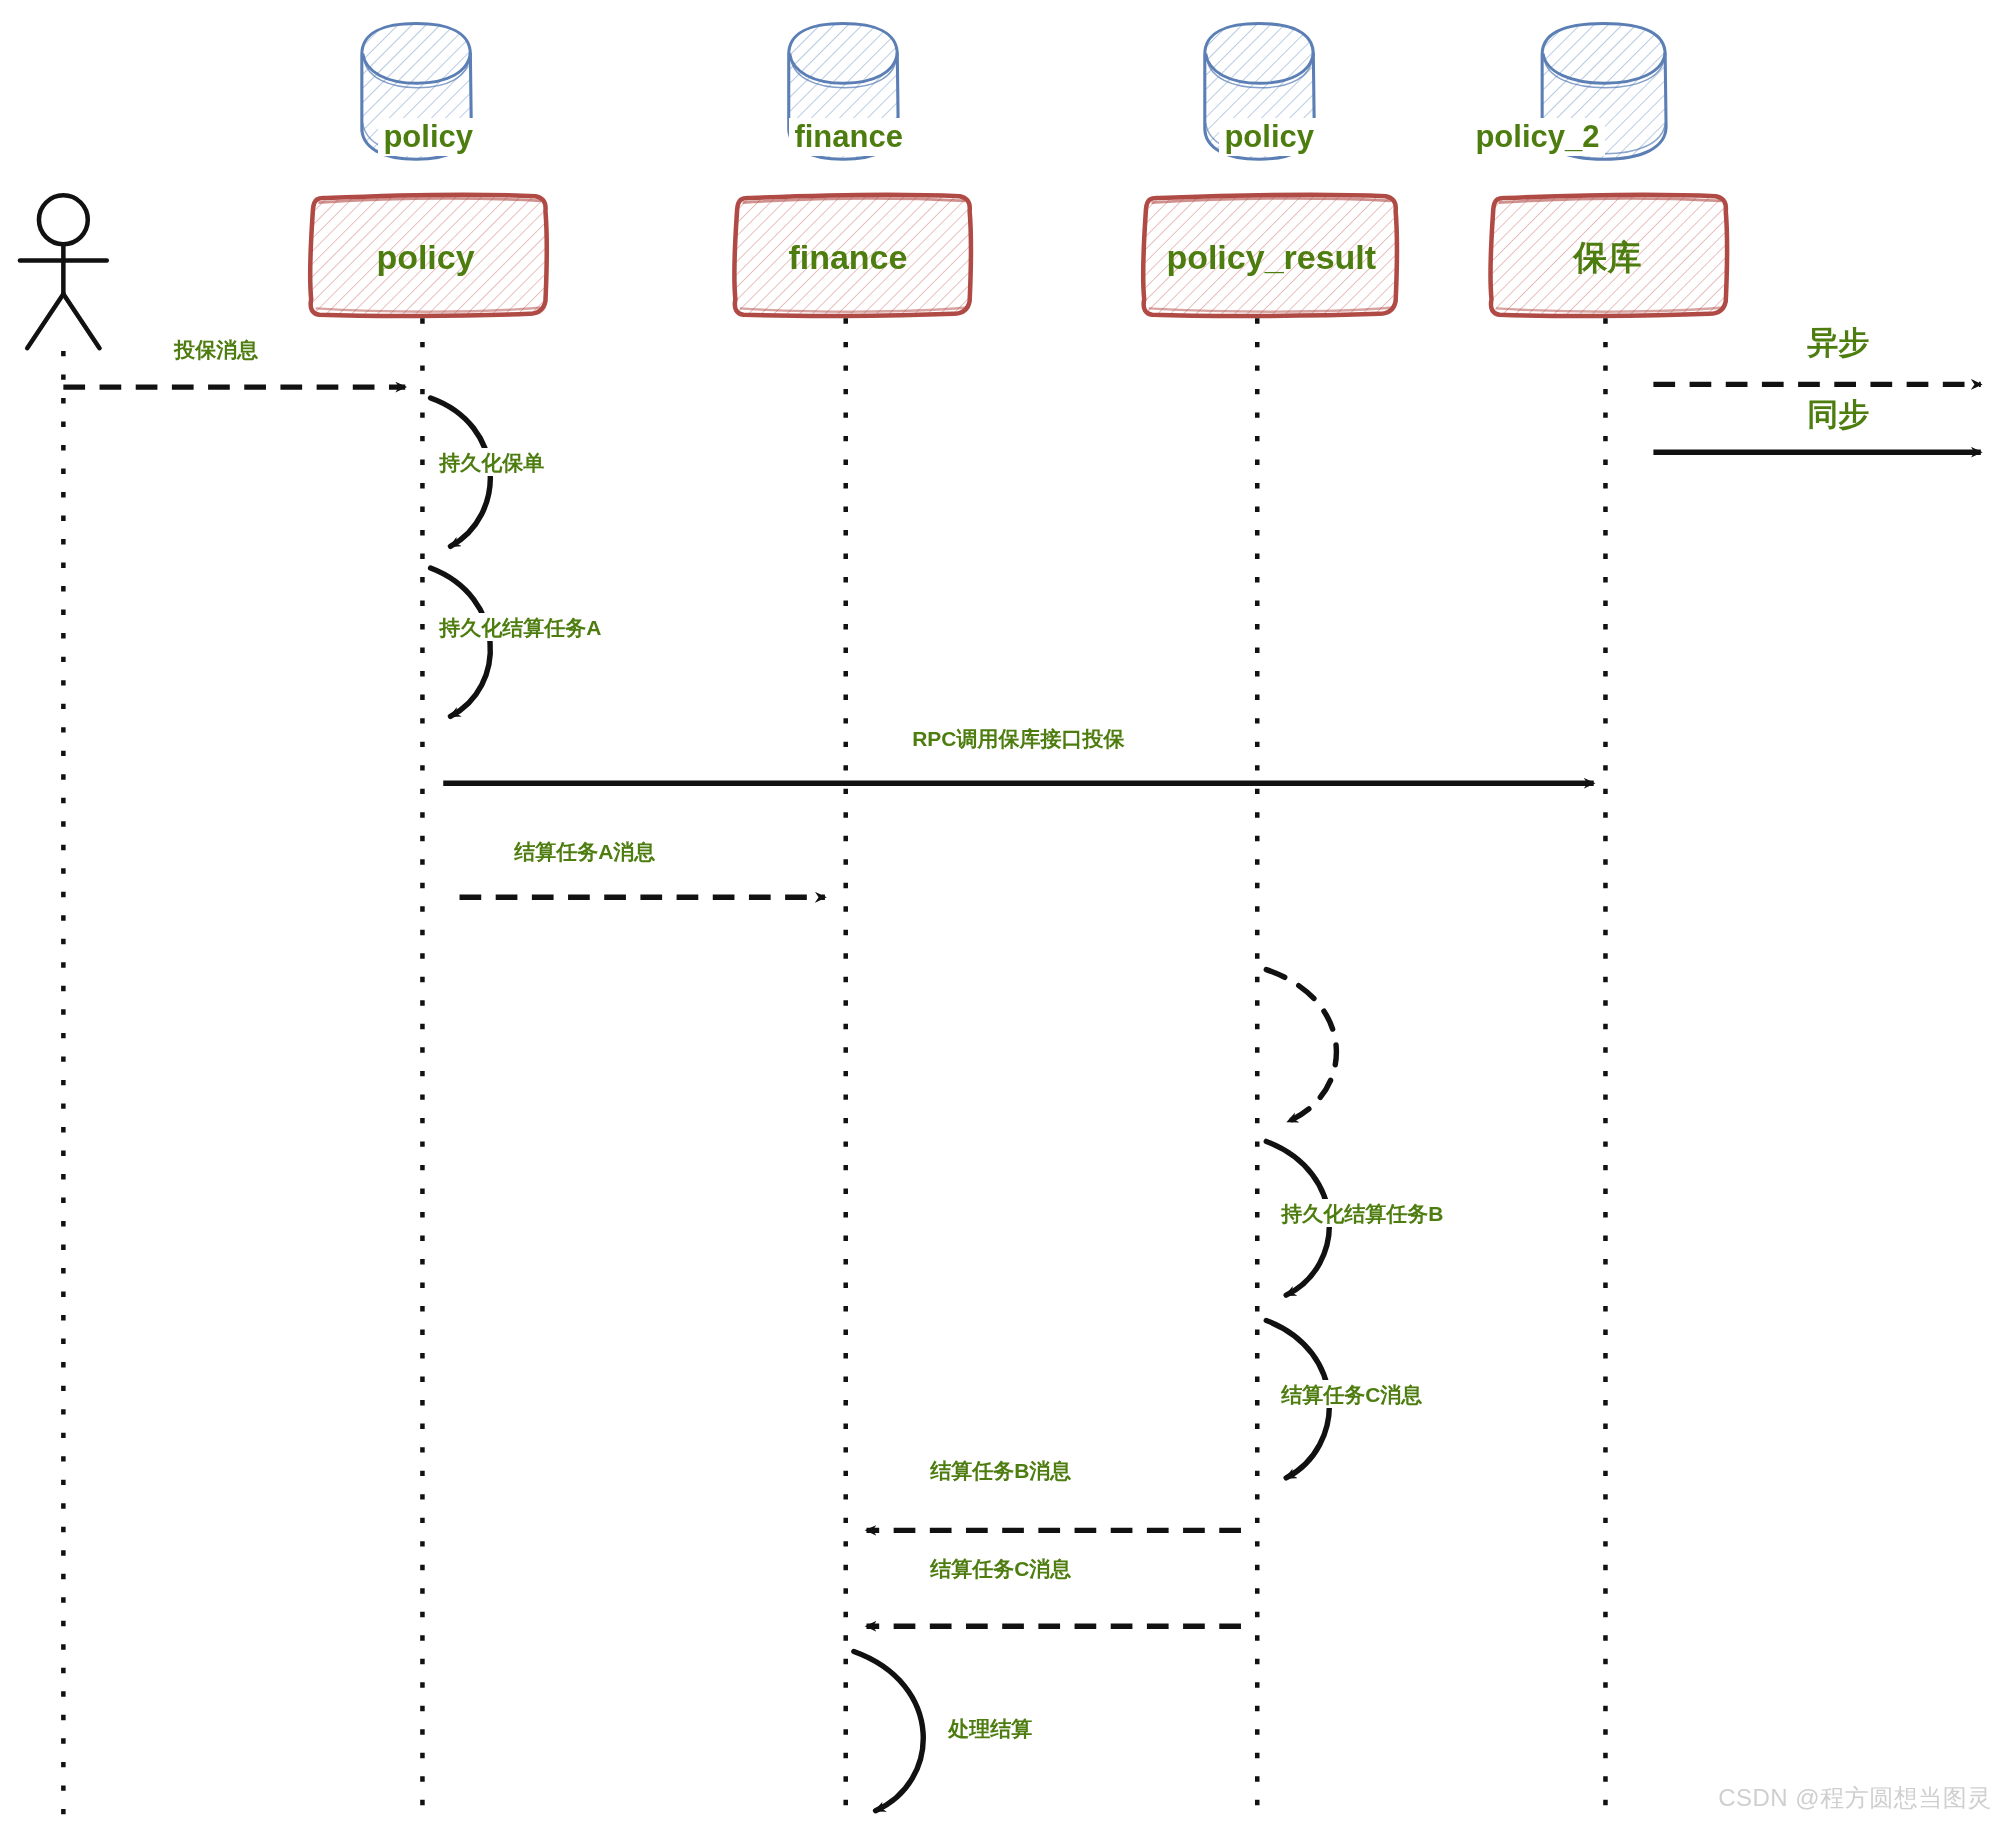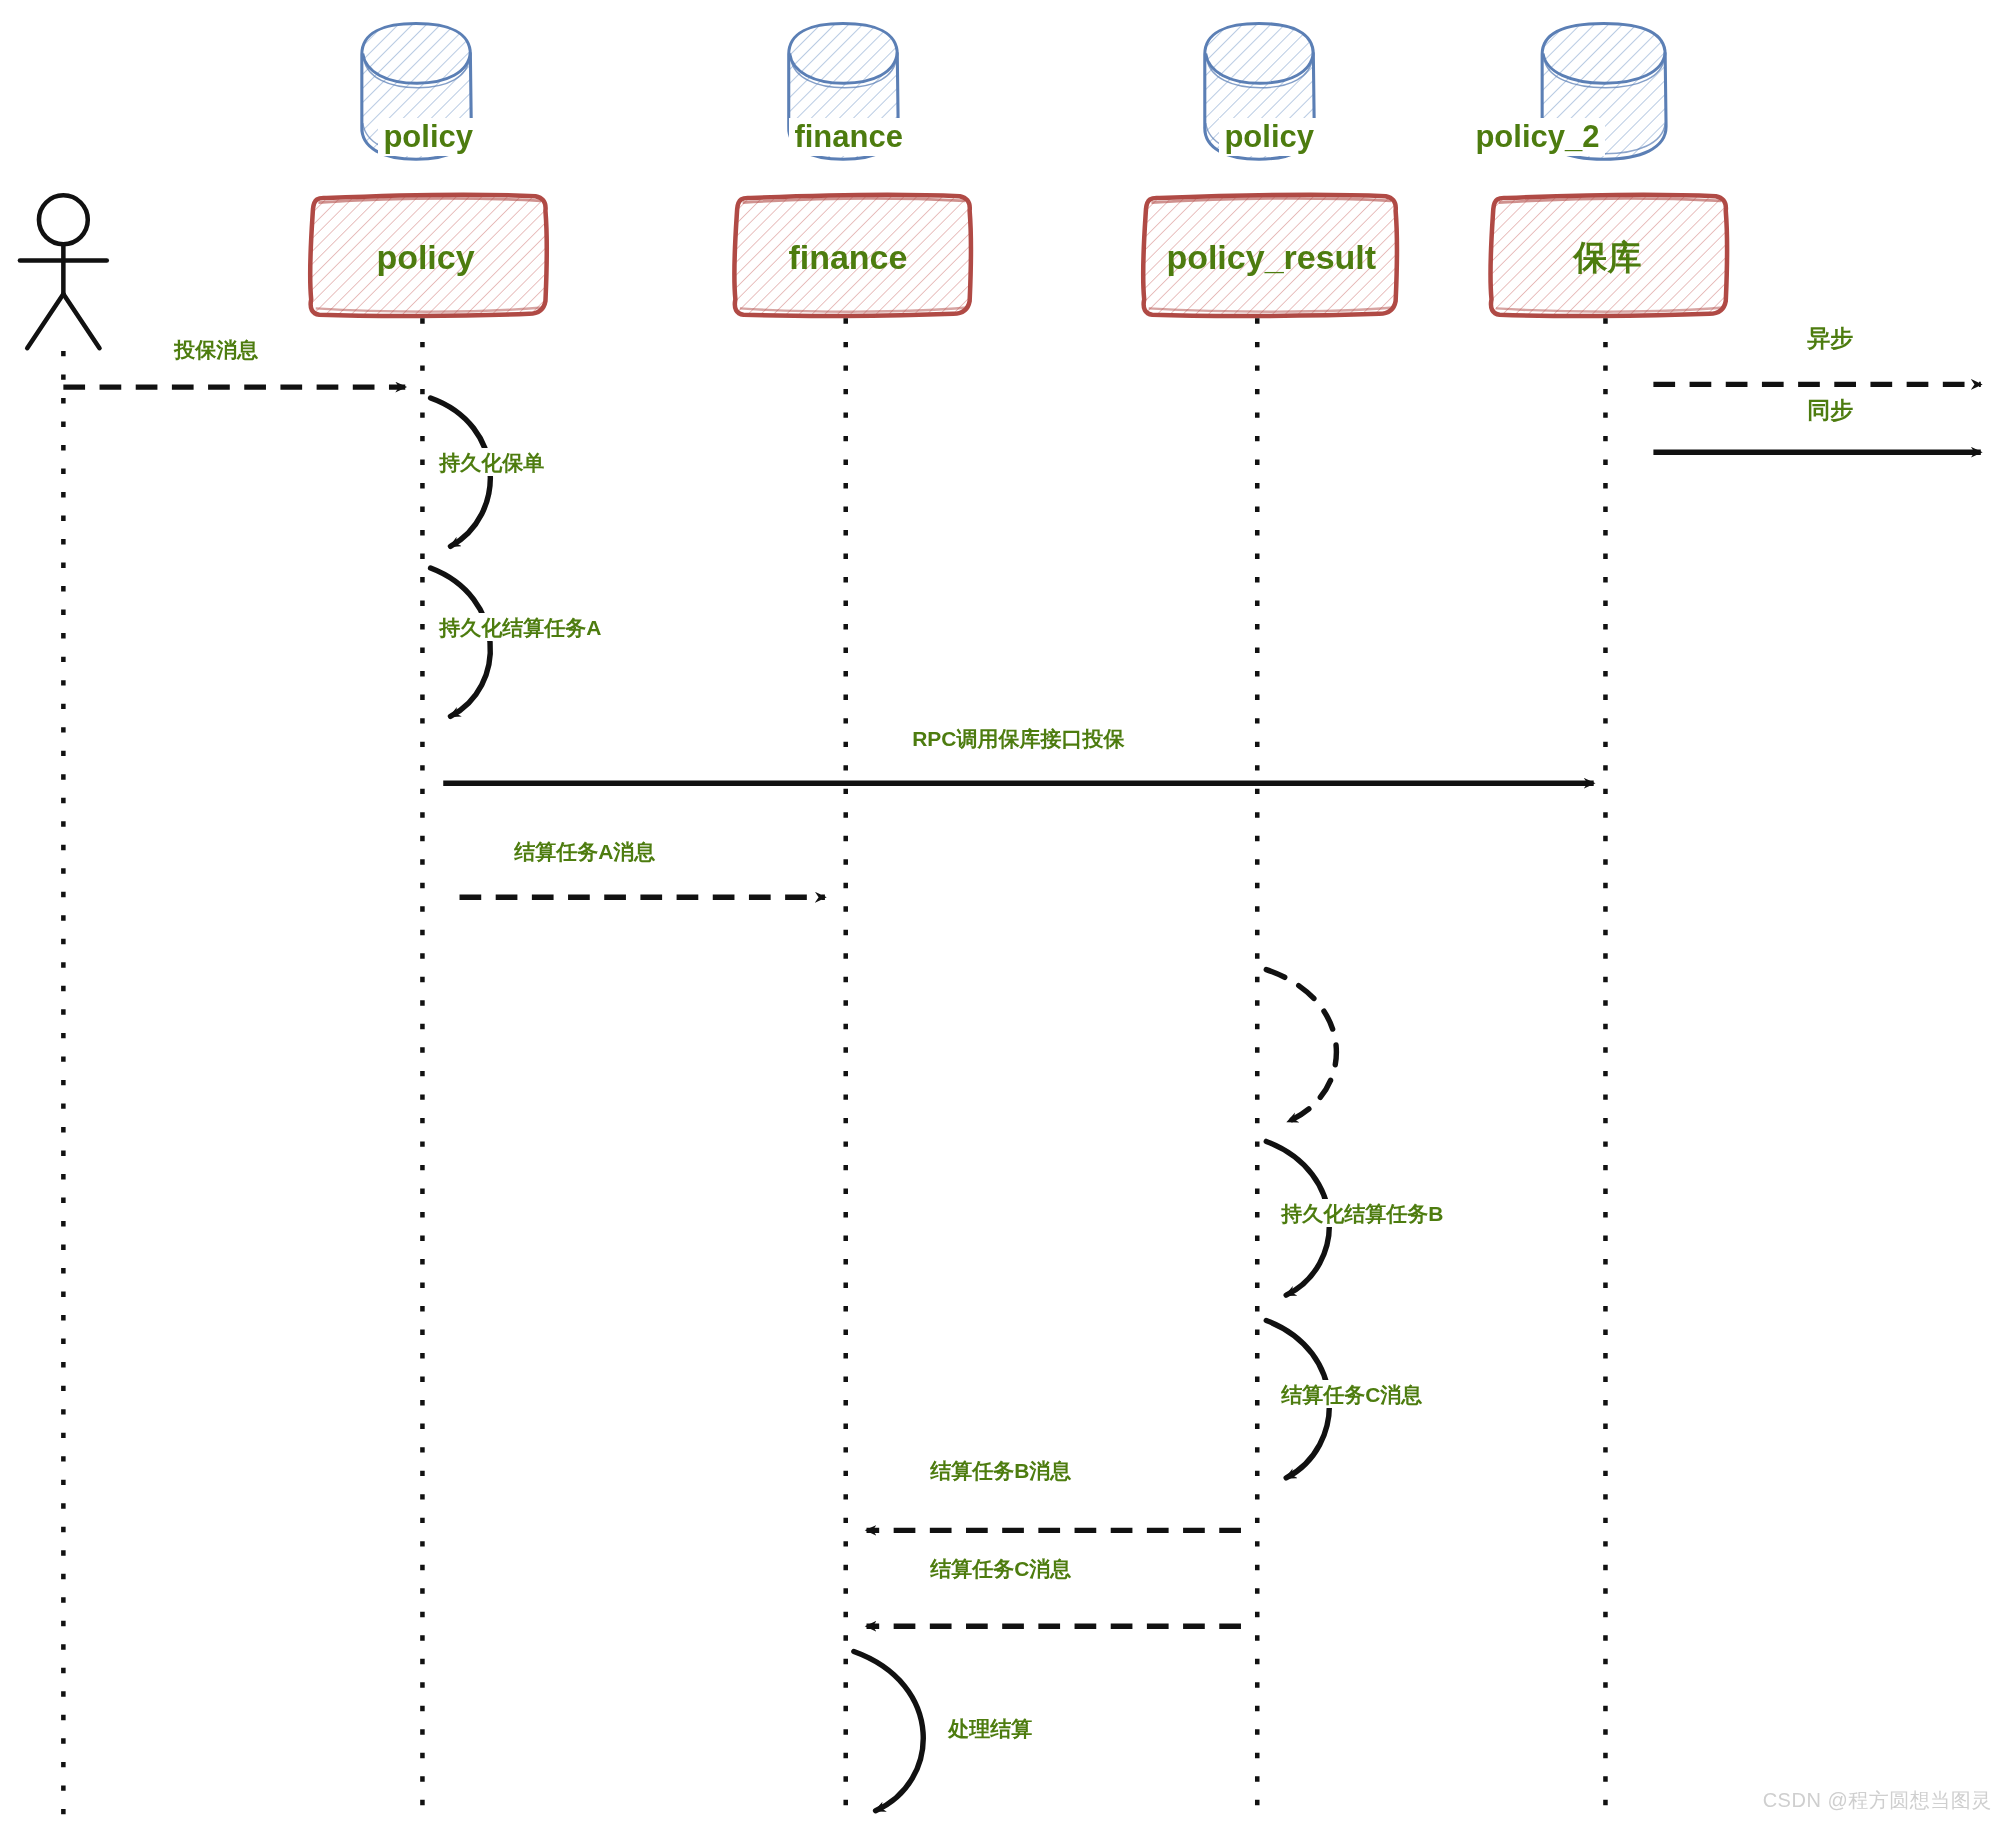--- a/index.html
+++ b/index.html
@@ -15,24 +15,24 @@
     font-family:"Liberation Sans","DejaVu Sans",sans-serif;
     font-weight:bold;
     color:#4d7c0f;
     white-space:nowrap;
     background:#ffffff;
     line-height:1.1;
   }
   .db-label{font-size:31px;padding:1.8px 5.4px;}
   .box-label{font-size:34px;padding:1.8px 5.4px;background:transparent;}
   .msg-label{font-size:21px;padding:2.7px 7.2px;}
-  .legend-label{font-size:23px;padding:1.8px 7.2px;}
+  .legend-label{font-size:31px;padding:1.8px 7.2px;}
   .watermark{
     position:absolute;right:16.3px;bottom:12.7px;
-    font-size:20px;color:#cfcfcf;font-weight:normal;
+    font-size:24px;color:#cfcfcf;font-weight:normal;
     letter-spacing:0.5px;background:transparent;
     font-family:"Liberation Sans","DejaVu Sans",sans-serif;
   }
 </style>
 </head>
 <body>
 
 <div id="stage">
 
   <svg id="diagram" viewBox="0 0 2220 2020">

